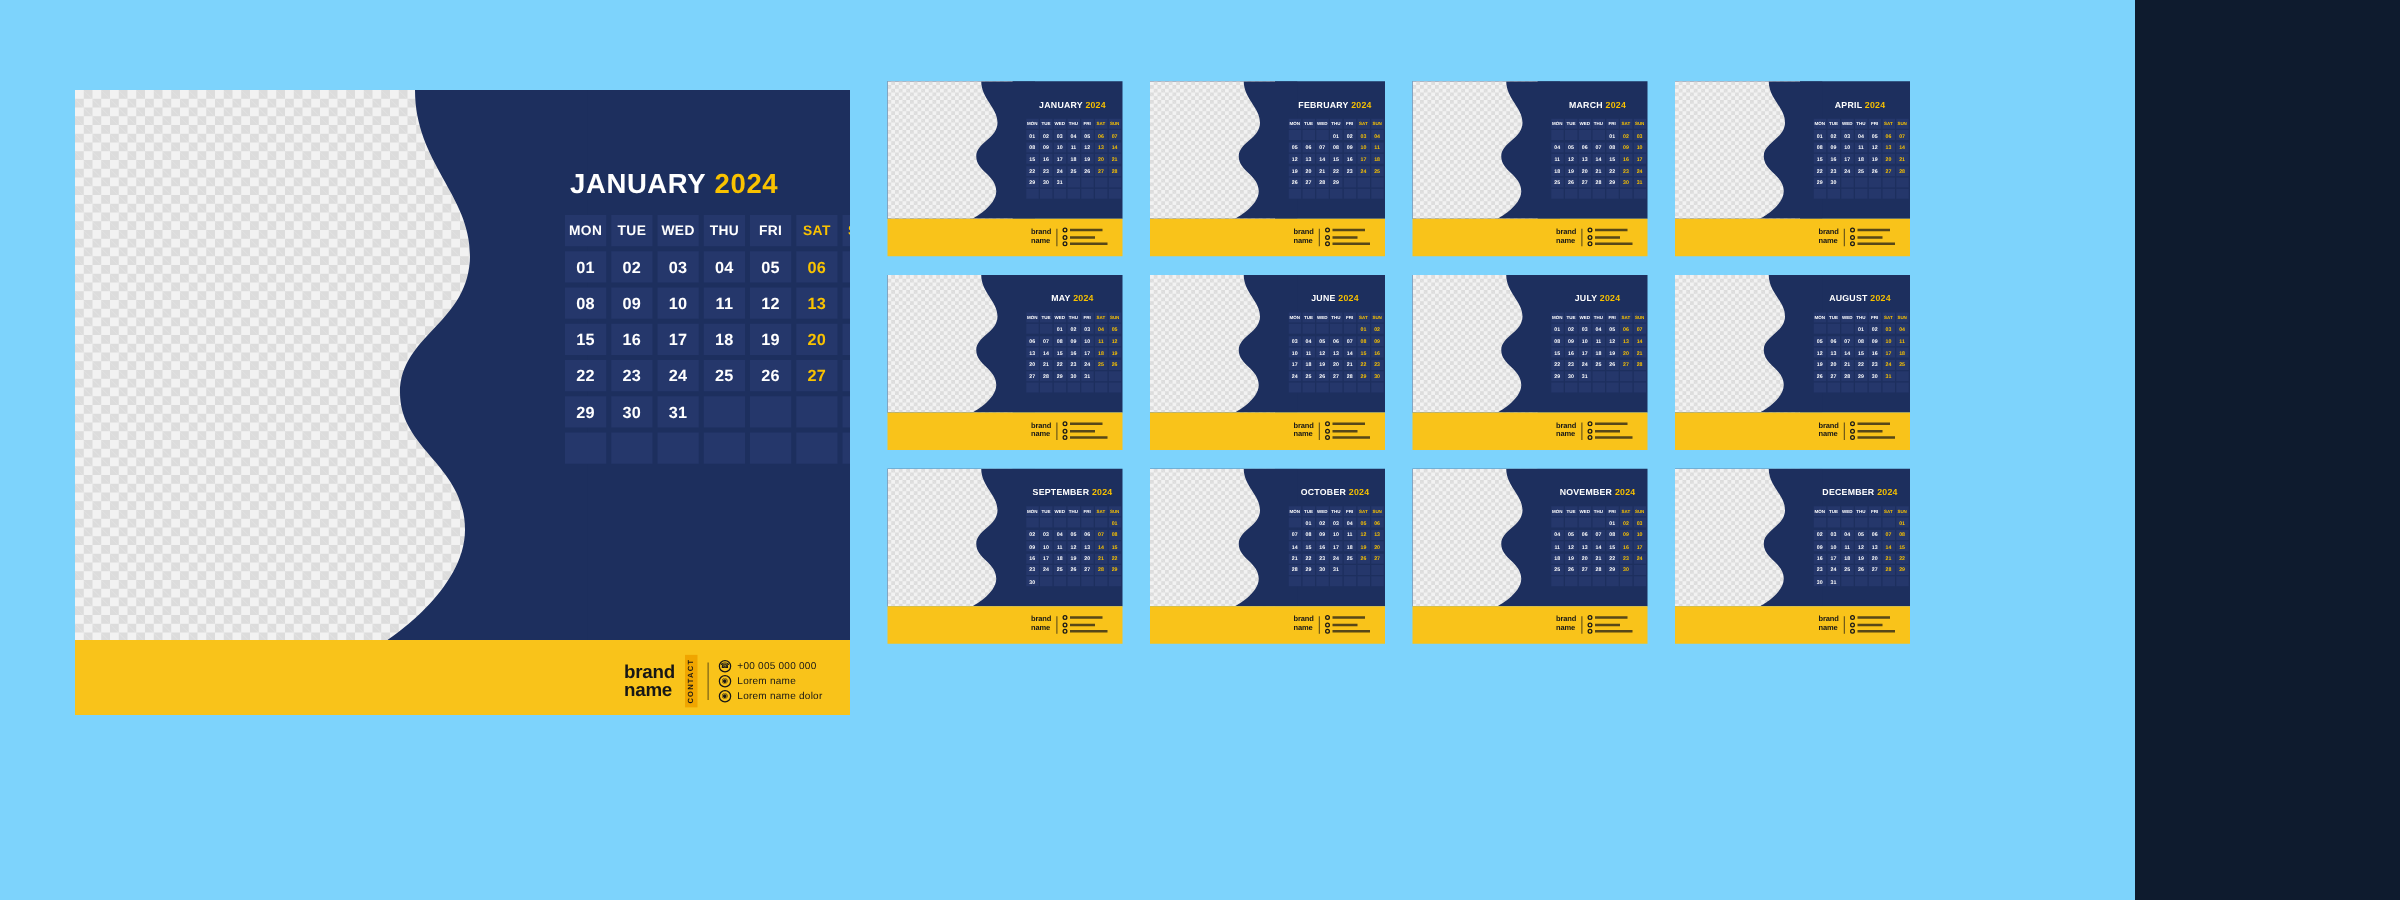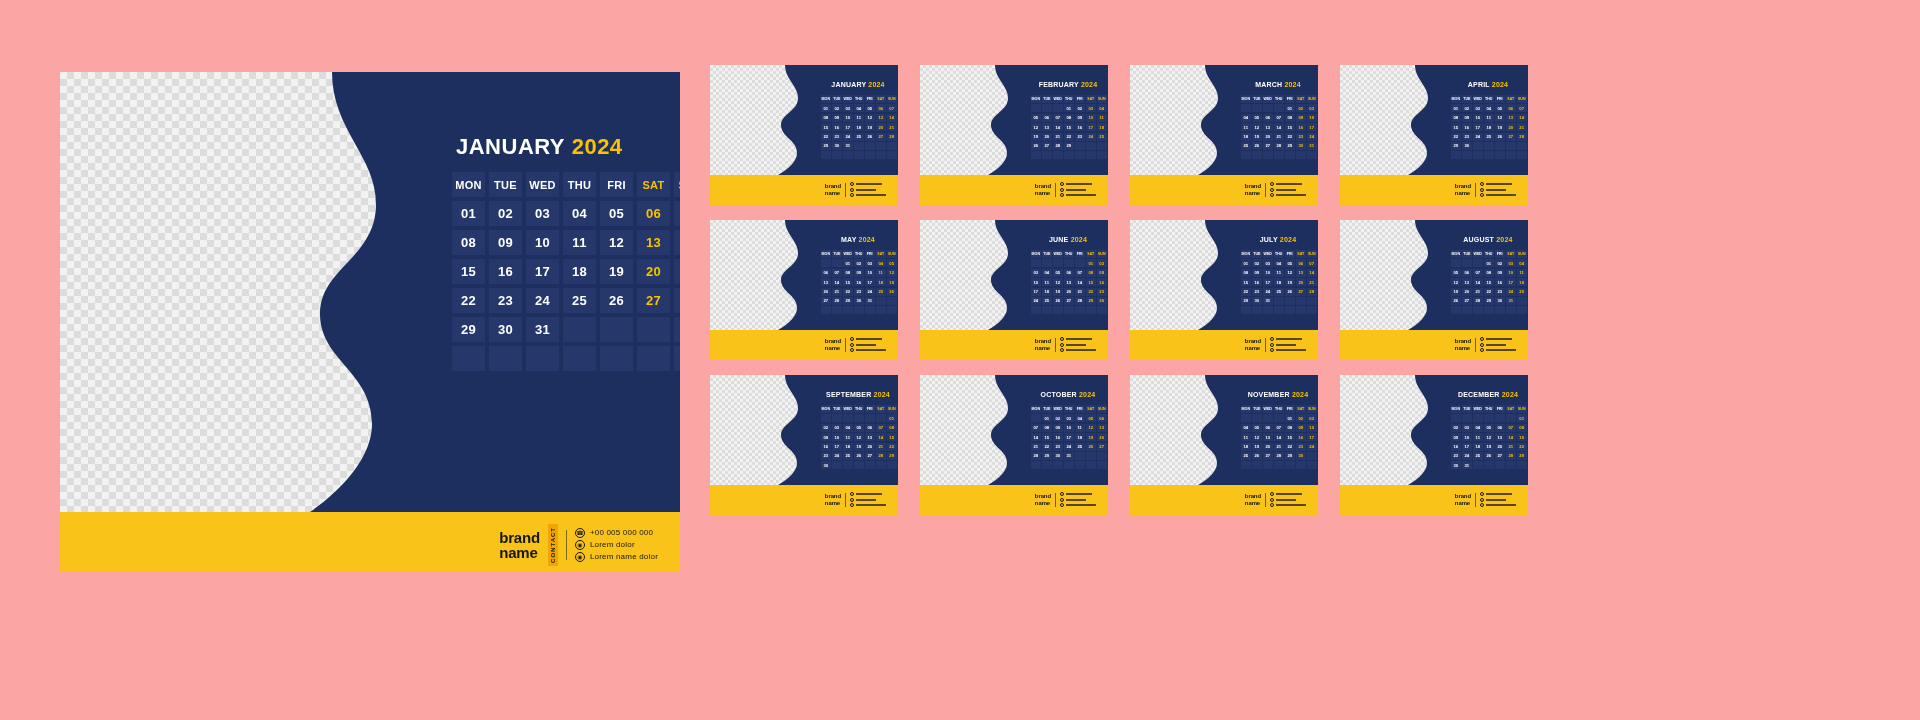--- a/index.html
+++ b/index.html
@@ -2,21 +2,21 @@
 <html><head>
 <meta charset="utf-8">
 <style>
   * { box-sizing: border-box; margin: 0; padding: 0; }
   html, body {
     width: 1920px; height: 720px;
     background: #0e1b2e;
     font-family: "Liberation Sans", sans-serif;
     overflow: hidden;
   }
-  .stage { position: relative; width: 1920px; height: 720px; background: #fca5a5; }
+  .stage { position: relative; width: 1708px; height: 720px; background: #7dd3fc; }
 
   
   .photo {
     background-color: #f2f2f2;
     background-image:
       linear-gradient(45deg, #dcdcdc 25%, transparent 25%, transparent 75%, #dcdcdc 75%),
       linear-gradient(45deg, #dcdcdc 25%, transparent 25%, transparent 75%, #dcdcdc 75%);
     background-size: 14px 14px;
     background-position: 0 0, 7px 7px;
   }
@@ -242,21 +242,21 @@
       </div>
       <div class="contact-tab">CONTACT</div>
       <div class="divider"></div>
       <div class="contact-list" id="contact-list">
           <div class="contact-row">
             <div class="cicon">☎</div>
             <div class="ctext">+00 005 000 000</div>
           </div>
           <div class="contact-row">
             <div class="cicon">◉</div>
-            <div class="ctext">Lorem dolor</div>
+            <div class="ctext">Lorem name</div>
           </div>
           <div class="contact-row">
             <div class="cicon">◉</div>
             <div class="ctext">Lorem name dolor</div>
           </div>
         </div>
     </div>
   </div>
 
   <div class="thumbs" id="thumbs">

